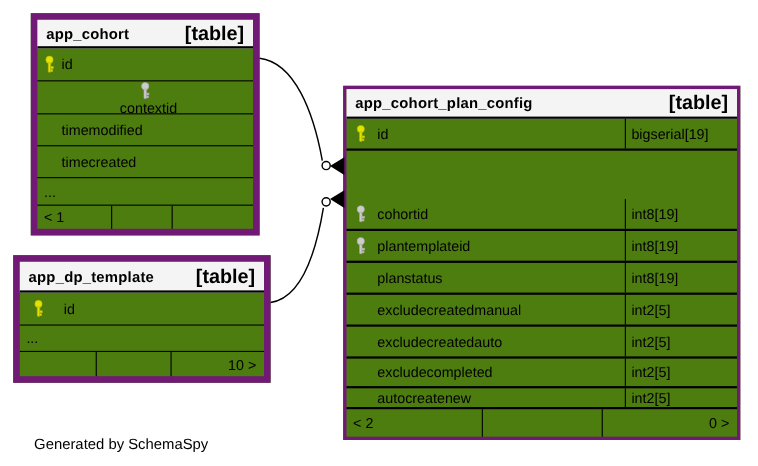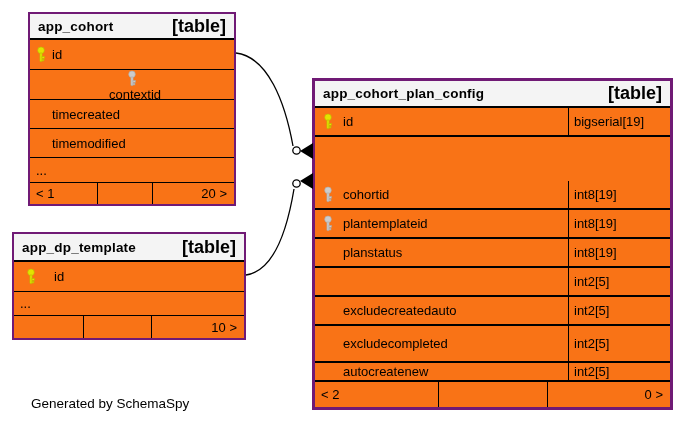--- a/index.html
+++ b/index.html
@@ -2,21 +2,21 @@
 <html><head>
 <meta charset="utf-8">
 <style>
   html,body { margin:0; padding:0; background:#fff; }
   #canvas {
     position:relative; width:689px; height:424px;
     background:#ffffff; overflow:hidden;
     font-family:"Liberation Sans","DejaVu Sans",sans-serif;
     color:#000; font-size:13px;
   }
-  .tbl { position:absolute; background:#f97316; border:2px solid #701a75; box-sizing:border-box; }
+  .tbl { position:absolute; background:#4d7c0f; border:6px solid #701a75; box-sizing:border-box; }
   .tbl-big { border-width:3px; }
   .hdr {
     background:#f4f4f4; border-bottom:2px solid #000;
     display:flex; justify-content:space-between; align-items:center;
     padding:0 8px; box-sizing:border-box;
   }
   .tbl-name { font-weight:bold; font-size:13.5px; letter-spacing:0.2px; }
   .tbl-badge { font-size:18px;font-weight:bold; }
   .row { display:flex; align-items:center; border-bottom:1px solid #000; box-sizing:border-box; }
   .tbl-big .row { border-bottom-width:2px; }
@@ -76,31 +76,30 @@
               <rect x="3.9" y="7" width="2.2" height="8.6" rx="0.6"></rect>
               <rect x="6" y="10.6" width="2.4" height="1.7"></rect>
               <rect x="6" y="13.3" width="1.9" height="1.6"></rect>
             </g>
           </svg>
       </span>
       <span class="colname">contextid</span>
     </div>
     <div class="row" style="height:29px;">
       <span class="iconcell"></span>
+      <span class="colname">timemodified</span>
+    </div>
+    <div class="row" style="height:29px;">
+      <span class="iconcell"></span>
       <span class="colname">timecreated</span>
-    </div>
-    <div class="row" style="height:29px;">
-      <span class="iconcell"></span>
-      <span class="colname">timemodified</span>
     </div>
     <div class="ellipsis-row" style="height:25px;">...</div>
     <div class="footer" style="height:21px;">
       <span class="fcell div fleft" style="width:68px;">&lt; 1</span>
       <span class="fcell div" style="width:55px;"></span>
-      <span class="fcell fright">20 &gt;</span>
     </div>
   </div>
 
   <div class="tbl t-dp" style="left:12px; top:232px; width:234px;">
     <div class="hdr" style="height:28px;">
       <span class="tbl-name">app_dp_template</span>
       <span class="tbl-badge">[table]</span>
     </div>
     <div class="row" style="height:30px;">
       <span class="iconcell">
@@ -170,28 +169,29 @@
       <span class="colname">plantemplateid</span>
       <span class="typecell">int8[19]</span>
     </div>
     <div class="row" style="height:29px;">
       <span class="iconcell"></span>
       <span class="colname">planstatus</span>
       <span class="typecell">int8[19]</span>
     </div>
     <div class="row" style="height:29px;">
       <span class="iconcell"></span>
+      <span class="colname">excludecreatedmanual</span>
       <span class="typecell">int2[5]</span>
     </div>
     <div class="row" style="height:29px;">
       <span class="iconcell"></span>
       <span class="colname">excludecreatedauto</span>
       <span class="typecell">int2[5]</span>
     </div>
-    <div class="row" style="height:37px;">
+    <div class="row" style="height:27px;">
       <span class="iconcell"></span>
       <span class="colname">excludecompleted</span>
       <span class="typecell">int2[5]</span>
     </div>
     <div class="row" style="height:19px;">
       <span class="iconcell"></span>
       <span class="colname">autocreatenew</span>
       <span class="typecell">int2[5]</span>
     </div>
     <div class="footer" style="height:25px;">

